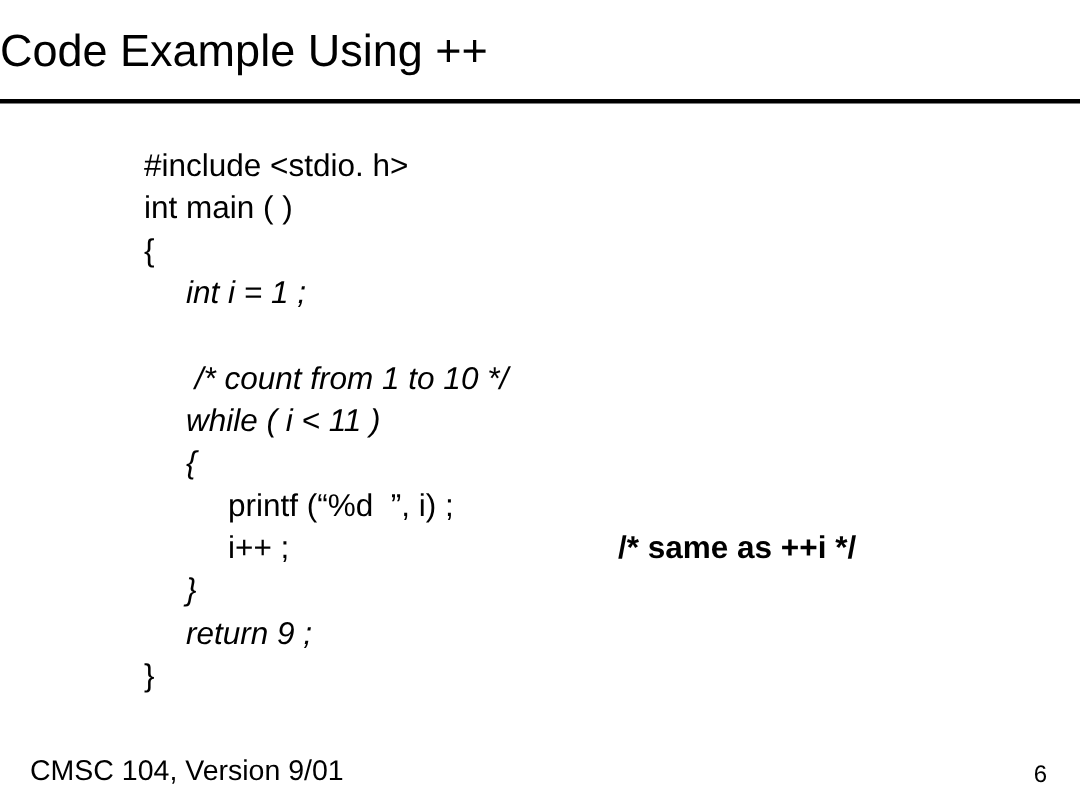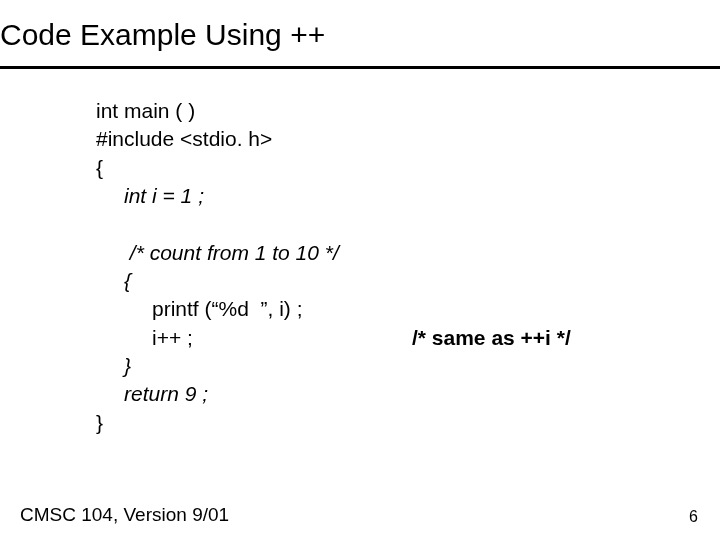--- a/index.html
+++ b/index.html
@@ -62,26 +62,27 @@
     color: #000;
   }
 </style>
 </head>
 <body>
 
 <div class="title">Code Example Using ++</div>
 <div class="rule"></div>
 
 <div class="content">
+  <div class="row">#include &lt;stdio. h&gt;</div>
   <div class="row">int main ( )</div>
-  <div class="row">#include &lt;stdio. h&gt;</div>
   <div class="row">{</div>
   <div class="row indent1">int i = 1 ;</div>
   <div class="row">&nbsp;</div>
   <div class="row indent1"> /* count from 1 to 10 */</div>
+  <div class="row indent1">while ( i &lt; 11 )</div>
   <div class="row indent1">{</div>
   <div class="row indent2">printf (“%d  ”, i) ;</div>
   <div class="comment-row indent2">
     <span class="left">i++ ;</span>
     <span class="right">/* same as ++i */</span>
   </div>
   <div class="row indent1">}</div>
   <div class="row indent1">return 9 ;</div>
   <div class="row">}</div>
 </div>

